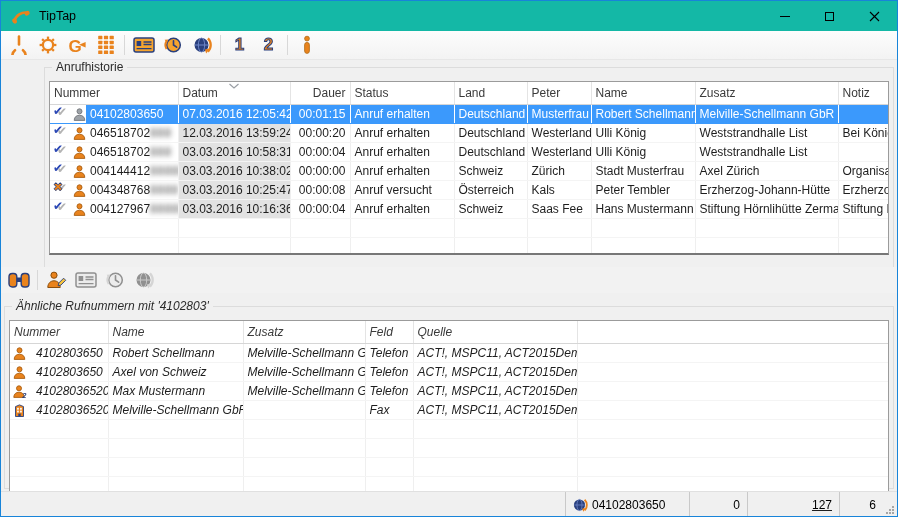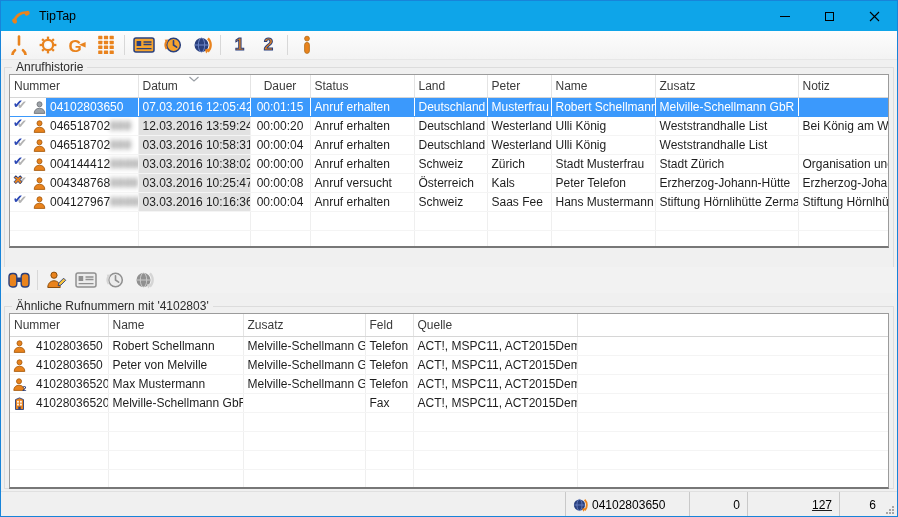--- a/index.html
+++ b/index.html
@@ -2,55 +2,55 @@
 <html><head>
 <meta charset="utf-8">
 <style>
   html,body{margin:0;padding:0;background:#fff;}
   *{box-sizing:border-box;}
   body{font-family:"Liberation Sans","DejaVu Sans",sans-serif;font-size:12px;color:#1e1e1e;}
 
   .window{position:relative;width:898px;height:517px;border:1px solid #1884D9;background:#F0F0F0;overflow:hidden;}
 
   
-  .titlebar{position:absolute;top:0;left:0;right:0;height:30px;background:#0ea5e9;display:flex;align-items:center;}
+  .titlebar{position:absolute;top:0;left:0;right:0;height:30px;background:#14b8a6;display:flex;align-items:center;}
   .app-icon{margin-left:10px;display:inline-flex;}
   .title{margin-left:8px;font-size:12.5px;color:#000;}
   .win-controls{margin-left:auto;display:flex;height:100%;}
   .win-btn{width:45px;height:100%;display:flex;align-items:center;justify-content:center;background:transparent;border:none;cursor:default;}
   .glyph-min{width:10px;height:1px;background:#000;}
   .glyph-max{width:9px;height:9px;border:1px solid #000;}
 
   
   .toolbar{position:absolute;left:0;right:0;display:flex;align-items:center;padding:0 3px;background:linear-gradient(#FDFDFD,#F3F3F3);border-bottom:1px solid #E7E7E7;}
   .tb-main{top:30px;height:29px;}
   .tb-similar{top:266px;height:26px;background:#F2F2F2;border-bottom:none;}
   .tb-btn{width:29px;height:25px;display:flex;align-items:center;justify-content:center;background:transparent;border:none;padding:0;}
   .tb-btn .icon{display:inline-flex;align-items:center;justify-content:center;}
   .tb-btn.disabled{filter:grayscale(1) brightness(1.35);opacity:.62;}
   .tb-sep{width:1px;height:20px;background:#D8D8D8;margin:0 4px;}
   .tbnum{font-weight:bold;font-size:17px;line-height:20px;color:#E9831D;-webkit-text-stroke:1px #293F7D;}
 
   
   .group{position:absolute;left:3px;right:3px;border:1px solid #DCDCDC;background:#F0F0F0;}
-  .group1{top:66px;height:218px;}
-  .group2{top:305px;height:183px;}
+  .group1{top:66px;height:218px;margin-left:40px;}
+  .group2{top:305px;height:183px;font-style:italic;}
   .group-label{position:absolute;top:-8px;left:7px;background:#F0F0F0;padding:0 4px;color:#2B2B2B;}
 
-  .grid{position:absolute;left:4px;right:4px;top:6px;background:#fff;border:1px solid #9B9B9B;border-bottom:2px solid #777;overflow:hidden;}
+  .grid{position:absolute;left:4px;right:4px;top:13px;background:#fff;border:1px solid #9B9B9B;border-bottom:2px solid #777;overflow:hidden;}
   .grid.t1{height:174px;}
   .grid.t2{height:176px;}
 
   table{border-collapse:collapse;table-layout:fixed;width:100%;font-size:12px;}
   th{font-weight:normal;text-align:left;height:22px;padding:2px 4px 1px;border-right:1px solid #E4E4E4;border-bottom:1px solid #D6D6D6;color:#3A3A3A;background:#fff;position:relative;white-space:nowrap;overflow:hidden;}
   th.fill{border-right:none;}
   td{height:19px;padding:0 4px;border-right:1px solid #EFEFEF;border-bottom:1px solid #F4F4F4;white-space:nowrap;overflow:hidden;}
   td.fill{border-right:none;}
   td.icons{padding:0 2px 0 3px;border-right:none;}
-  .r{text-align:center;}
+  .r{text-align:right;}
   td.datum{background:#E2E2E2;}
   tr.empty td{background:#fff;}
   tr.sel td{background:#3B99FC;color:#fff;border-right-color:rgba(255,255,255,.75);border-bottom-color:#3B99FC;}
   tr.sel td.icons{background:#fff;}
   .icons .icon{display:inline-block;vertical-align:middle;margin-right:3px;}
   .icons .icon:last-child{margin-right:0;}
   svg{vertical-align:middle;}
   .blurred{filter:blur(2.4px);opacity:.8;letter-spacing:.5px;}
   .sortchev{position:absolute;top:1px;left:50%;transform:translateX(-50%);line-height:0;}
 
@@ -289,35 +289,35 @@
                     <circle cx="6.5" cy="3.3" r="2.5" fill="#E9831D" stroke="#A85E12" stroke-width="0.9"></circle>
                     <path d="M1.2 12.4 c0-3.4 2.4-5.2 5.3-5.2 s5.3 1.8 5.3 5.2 z" fill="#E9831D" stroke="#A85E12" stroke-width="0.9"></path>
                   </svg></span></td>
               <td>004144412<span class="blurred">88888</span></td>
               <td class="datum">03.03.2016 10:38:02</td>
               <td class="r">00:00:00</td>
               <td>Anruf erhalten</td>
               <td>Schweiz</td>
               <td>Zürich</td>
               <td>Stadt Musterfrau</td>
-              <td>Stadt Zürich</td>
+              <td>Axel Zürich</td>
               <td class="fill">Organisation und ...</td>
             </tr>
             <tr class="">
               <td class="icons"><span class="icon"><span class="chk"><i class="cb">✔</i><i class="cx">✖</i></span></span><span class="icon"><svg width="13" height="13" viewBox="0 0 13 13">
                     <circle cx="6.5" cy="3.3" r="2.5" fill="#E9831D" stroke="#A85E12" stroke-width="0.9"></circle>
                     <path d="M1.2 12.4 c0-3.4 2.4-5.2 5.3-5.2 s5.3 1.8 5.3 5.2 z" fill="#E9831D" stroke="#A85E12" stroke-width="0.9"></path>
                   </svg></span></td>
               <td>004348768<span class="blurred">8888</span></td>
               <td class="datum">03.03.2016 10:25:47</td>
               <td class="r">00:00:08</td>
               <td>Anruf versucht</td>
               <td>Österreich</td>
               <td>Kals</td>
-              <td>Peter Telefon</td>
+              <td>Peter Tembler</td>
               <td>Erzherzog-Johann-Hütte</td>
               <td class="fill">Erzherzog-Johan...</td>
             </tr>
             <tr class="">
               <td class="icons"><span class="icon"><span class="chk"><i class="cb">✔</i><i class="cf">✔</i></span></span><span class="icon"><svg width="13" height="13" viewBox="0 0 13 13">
                     <circle cx="6.5" cy="3.3" r="2.5" fill="#E9831D" stroke="#A85E12" stroke-width="0.9"></circle>
                     <path d="M1.2 12.4 c0-3.4 2.4-5.2 5.3-5.2 s5.3 1.8 5.3 5.2 z" fill="#E9831D" stroke="#A85E12" stroke-width="0.9"></path>
                   </svg></span></td>
               <td>004127967<span class="blurred">88888</span></td>
               <td class="datum">03.03.2016 10:16:36</td>
@@ -443,21 +443,21 @@
               <td>Telefon</td>
               <td>ACT!, MSPC11, ACT2015Demo</td>
               <td class="fill"></td>
             </tr>
             <tr>
               <td class="icons"><span class="icon"><svg width="13" height="13" viewBox="0 0 13 13">
                     <circle cx="6.5" cy="3.3" r="2.5" fill="#E9831D" stroke="#A85E12" stroke-width="0.9"></circle>
                     <path d="M1.2 12.4 c0-3.4 2.4-5.2 5.3-5.2 s5.3 1.8 5.3 5.2 z" fill="#E9831D" stroke="#A85E12" stroke-width="0.9"></path>
                   </svg></span></td>
               <td>4102803650</td>
-              <td>Peter von Melville</td>
+              <td>Axel von Schweiz</td>
               <td>Melville-Schellmann GbR</td>
               <td>Telefon</td>
               <td>ACT!, MSPC11, ACT2015Demo</td>
               <td class="fill"></td>
             </tr>
             <tr>
               <td class="icons"><span class="icon"><svg width="15" height="13" viewBox="0 0 15 13">
                     <circle cx="6" cy="3.3" r="2.5" fill="#E9831D" stroke="#A85E12" stroke-width="0.9"></circle>
                     <path d="M0.8 12.4 c0-3.4 2.3-5.2 5.2-5.2 s5.2 1.8 5.2 5.2 z" fill="#E9831D" stroke="#A85E12" stroke-width="0.9"></path>
                     <text x="9.2" y="12.6" font-size="7.5" font-weight="bold" fill="#293F7D" font-family="Liberation Sans,DejaVu Sans,sans-serif">2</text>

